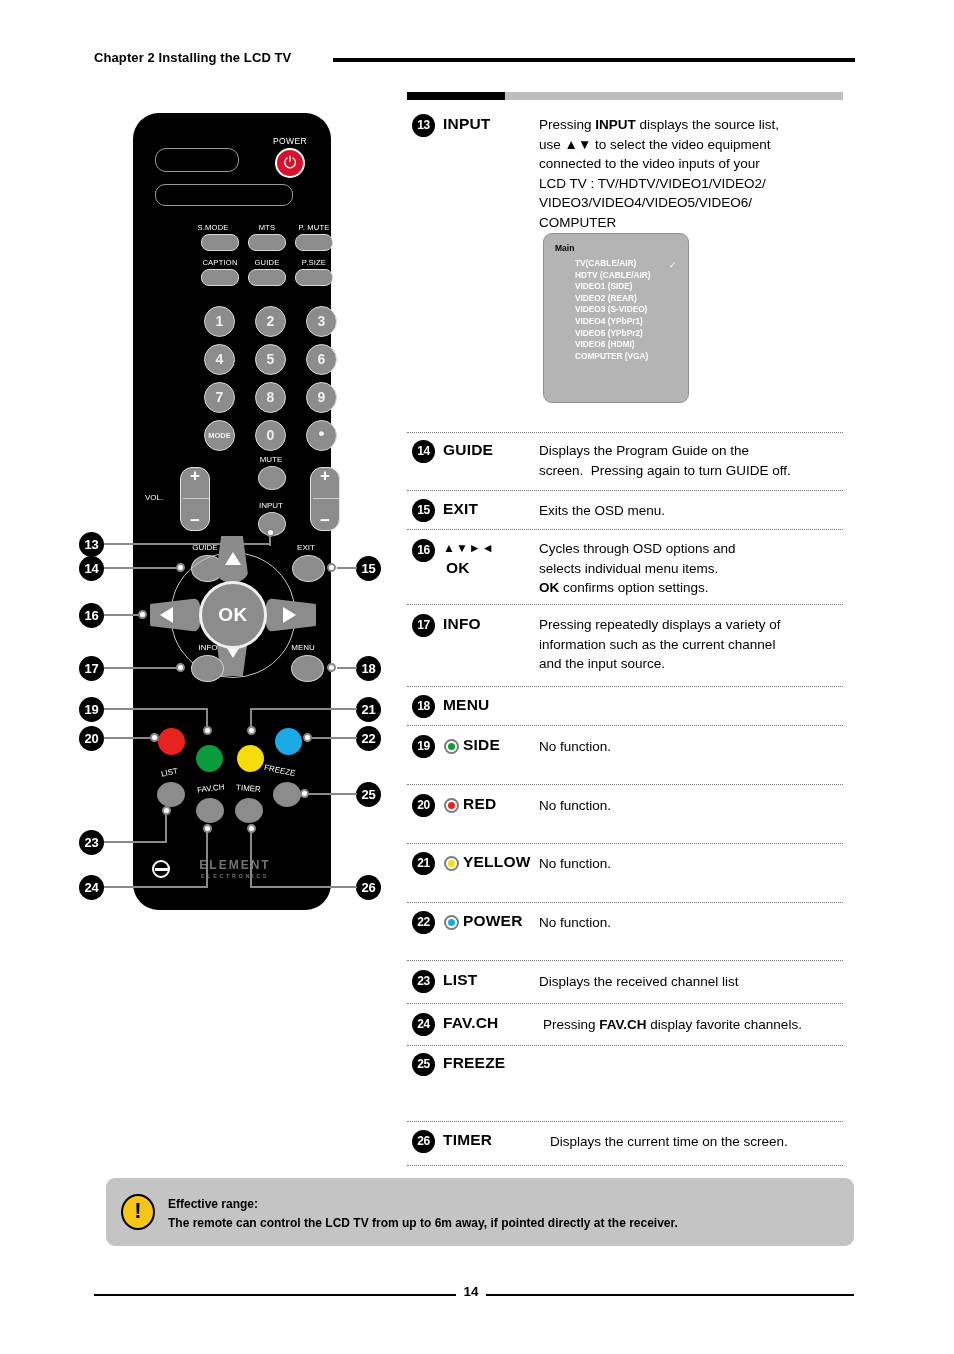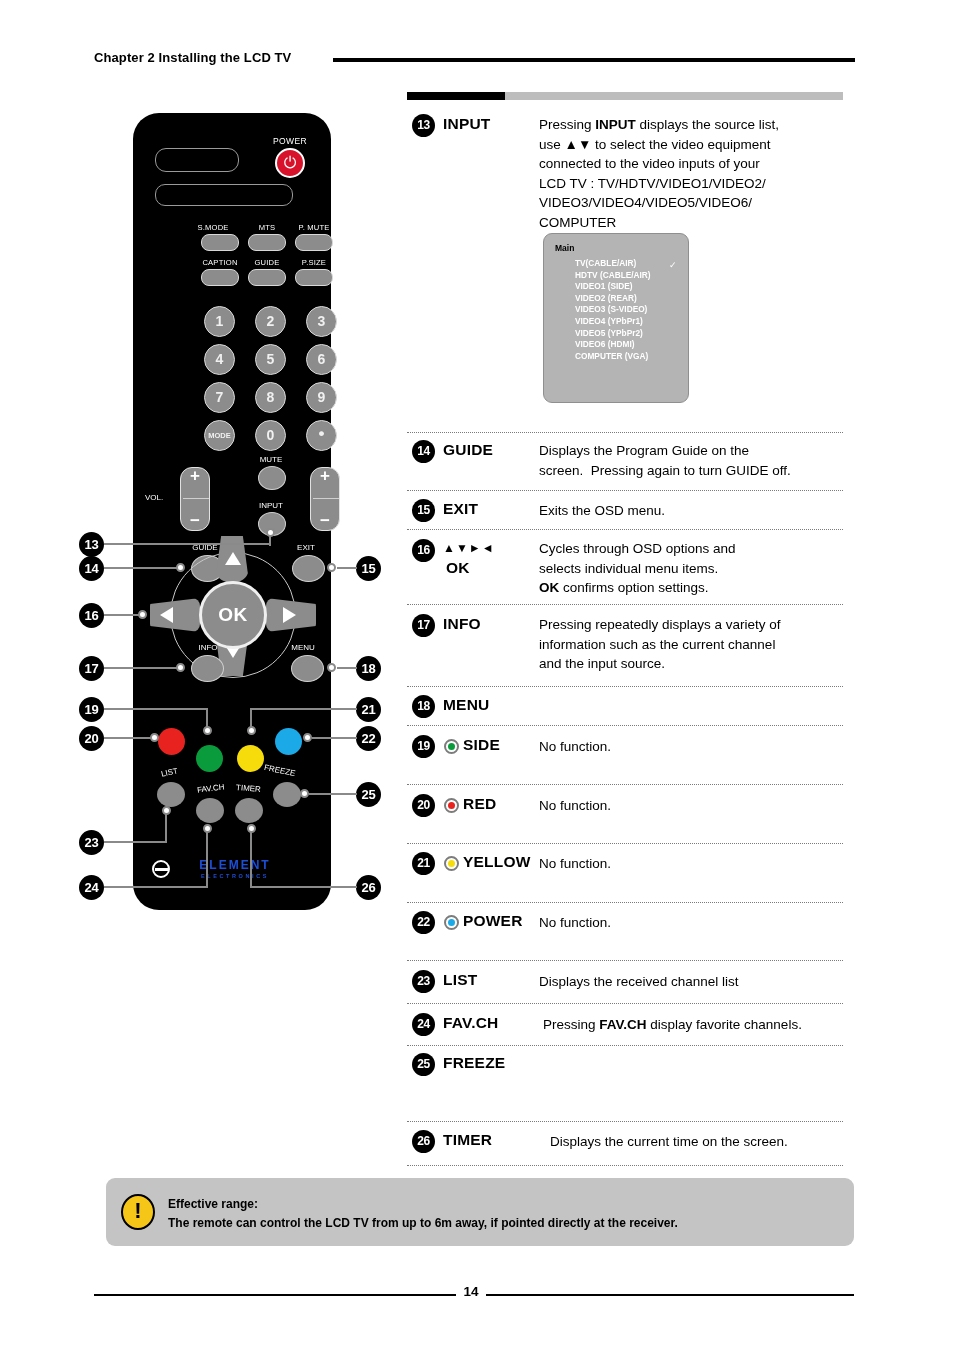--- a/index.html
+++ b/index.html
@@ -109,21 +109,21 @@
   .tri-up{left:165px;top:594px;border-left:8px solid transparent;border-right:8px solid transparent;border-bottom:13px solid #fff;}
   .tri-dn{left:165px;top:688px;border-left:8px solid transparent;border-right:8px solid transparent;border-top:13px solid #fff;}
   .tri-lt{left:98px;top:651px;border-top:8px solid transparent;border-bottom:8px solid transparent;border-right:13px solid #fff;}
   .tri-rt{left:223px;top:651px;border-top:8px solid transparent;border-bottom:8px solid transparent;border-left:13px solid #fff;}
 
   .colorbtn{position:absolute;width:27px;height:27px;border-radius:50%;}
   .graybtn{position:absolute;width:28px;height:25px;border-radius:50%;background:#8c8c8c;}
   .curvelbl{position:absolute;color:#fff;font-size:8px;}
 
   .brand{
-    position:absolute;left:105px;top:758px;width:140px;height:26px;color:#1d4ed8;
+    position:absolute;left:105px;top:758px;width:140px;height:26px;color:#737373;
     font-size:12px;font-weight:bold;letter-spacing:2px;text-align:center;
   }
   .brand .sub{font-size:5.5px;letter-spacing:2.6px;display:block;margin-top:1px;}
   .brand-mark{
     position:absolute;left:92px;top:760px;width:18px;height:18px;border-radius:50%;
     border:2px solid #fff;box-sizing:border-box;
   }
   .brand-mark:after{content:"";position:absolute;left:1px;top:6px;width:14px;height:3px;background:#fff;}
 
   

